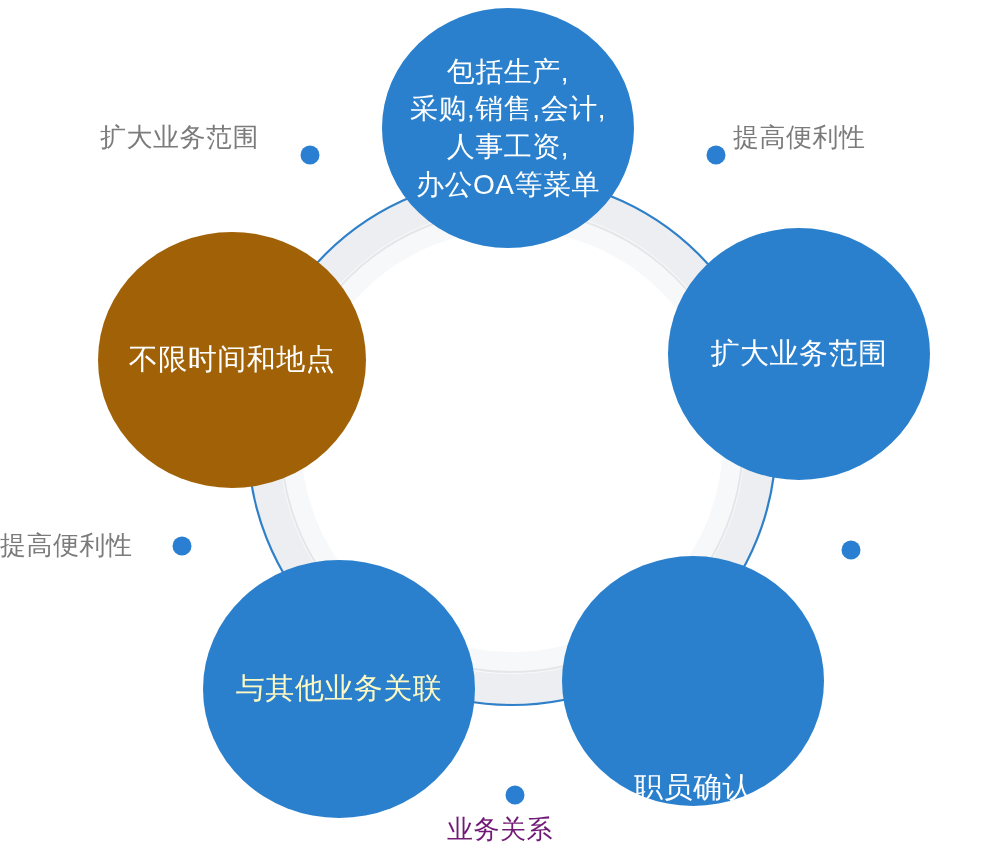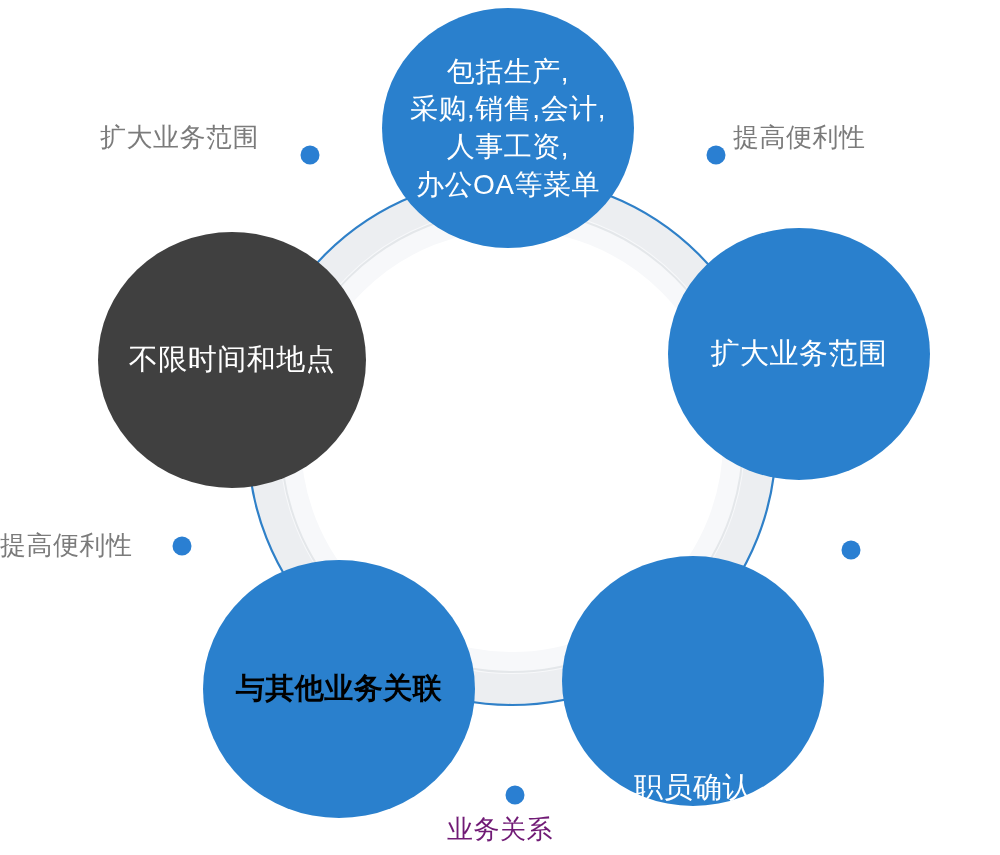--- a/index.html
+++ b/index.html
@@ -140,24 +140,24 @@
 
     <div class="node" id="node-right" style="background: rgb(42, 128, 205);">
       <span class="node-label" style="color: rgb(255, 255, 255);">扩大业务范围</span>
     </div>
 
     <div class="node" id="node-bottomright" style="background: rgb(42, 128, 205);">
       <span class="node-label" style="color: rgb(255, 255, 255);">职员确认</span>
     </div>
 
     <div class="node" id="node-bottomleft" style="background: rgb(42, 128, 205);">
-      <span class="node-label" style="color: #000000; font-weight: bold;">与其他业务关联</span>
+      <span class="node-label" style="color: #fef9c3;">与其他业务关联</span>
     </div>
 
-    <div class="node" id="node-left" style="background: #404040;">
+    <div class="node" id="node-left" style="background: #a16207;">
       <span class="node-label" style="color: rgb(255, 255, 255);">不限时间和地点</span>
     </div>
 
 
     <div class="outer-label" id="label-expand-scope" style="color: rgb(123, 123, 123);">扩大业务范围</div>
 
     <div class="outer-label" id="label-enter-voucher" style="color: rgb(123, 123, 123);">提高便利性</div>
 
 
     <div class="outer-label" id="label-business-rel" style="color: #701a75;">业务关系</div>

